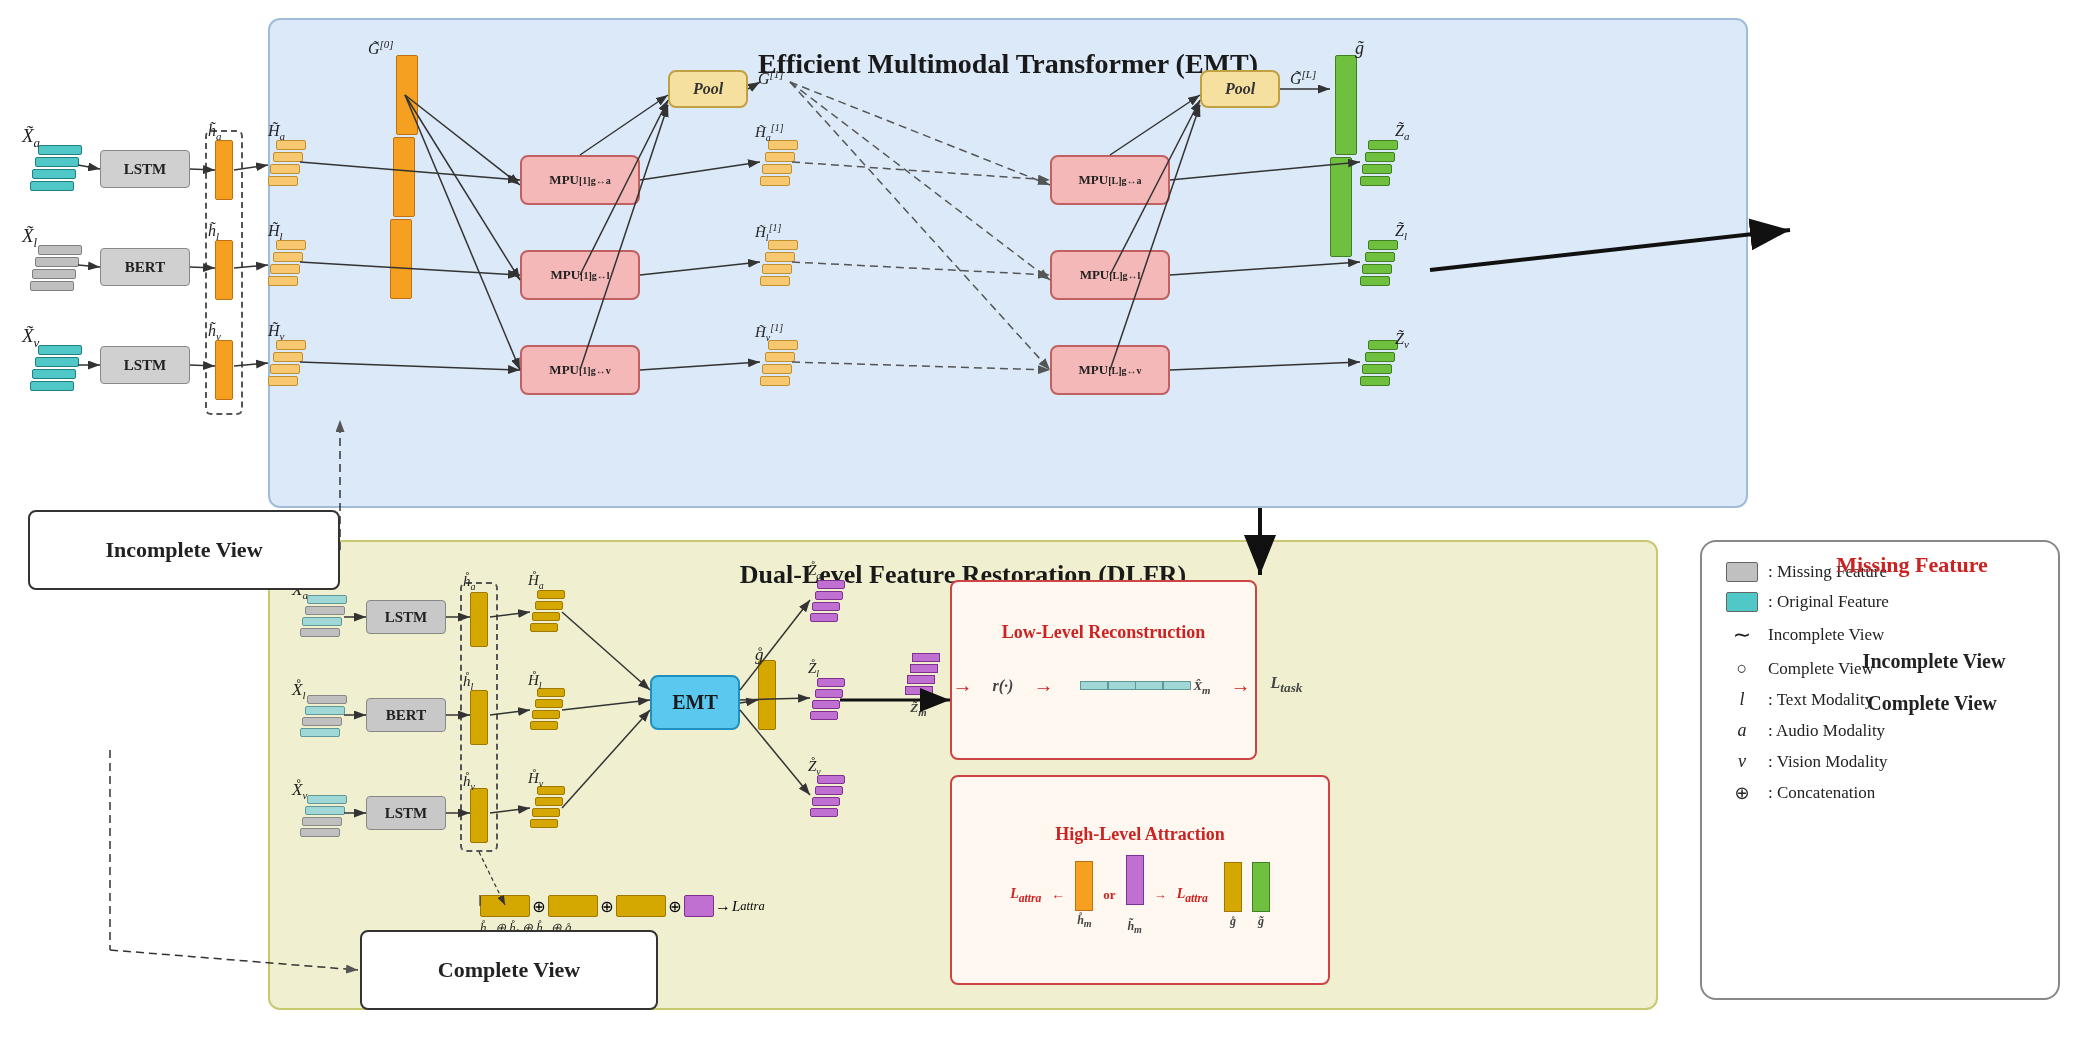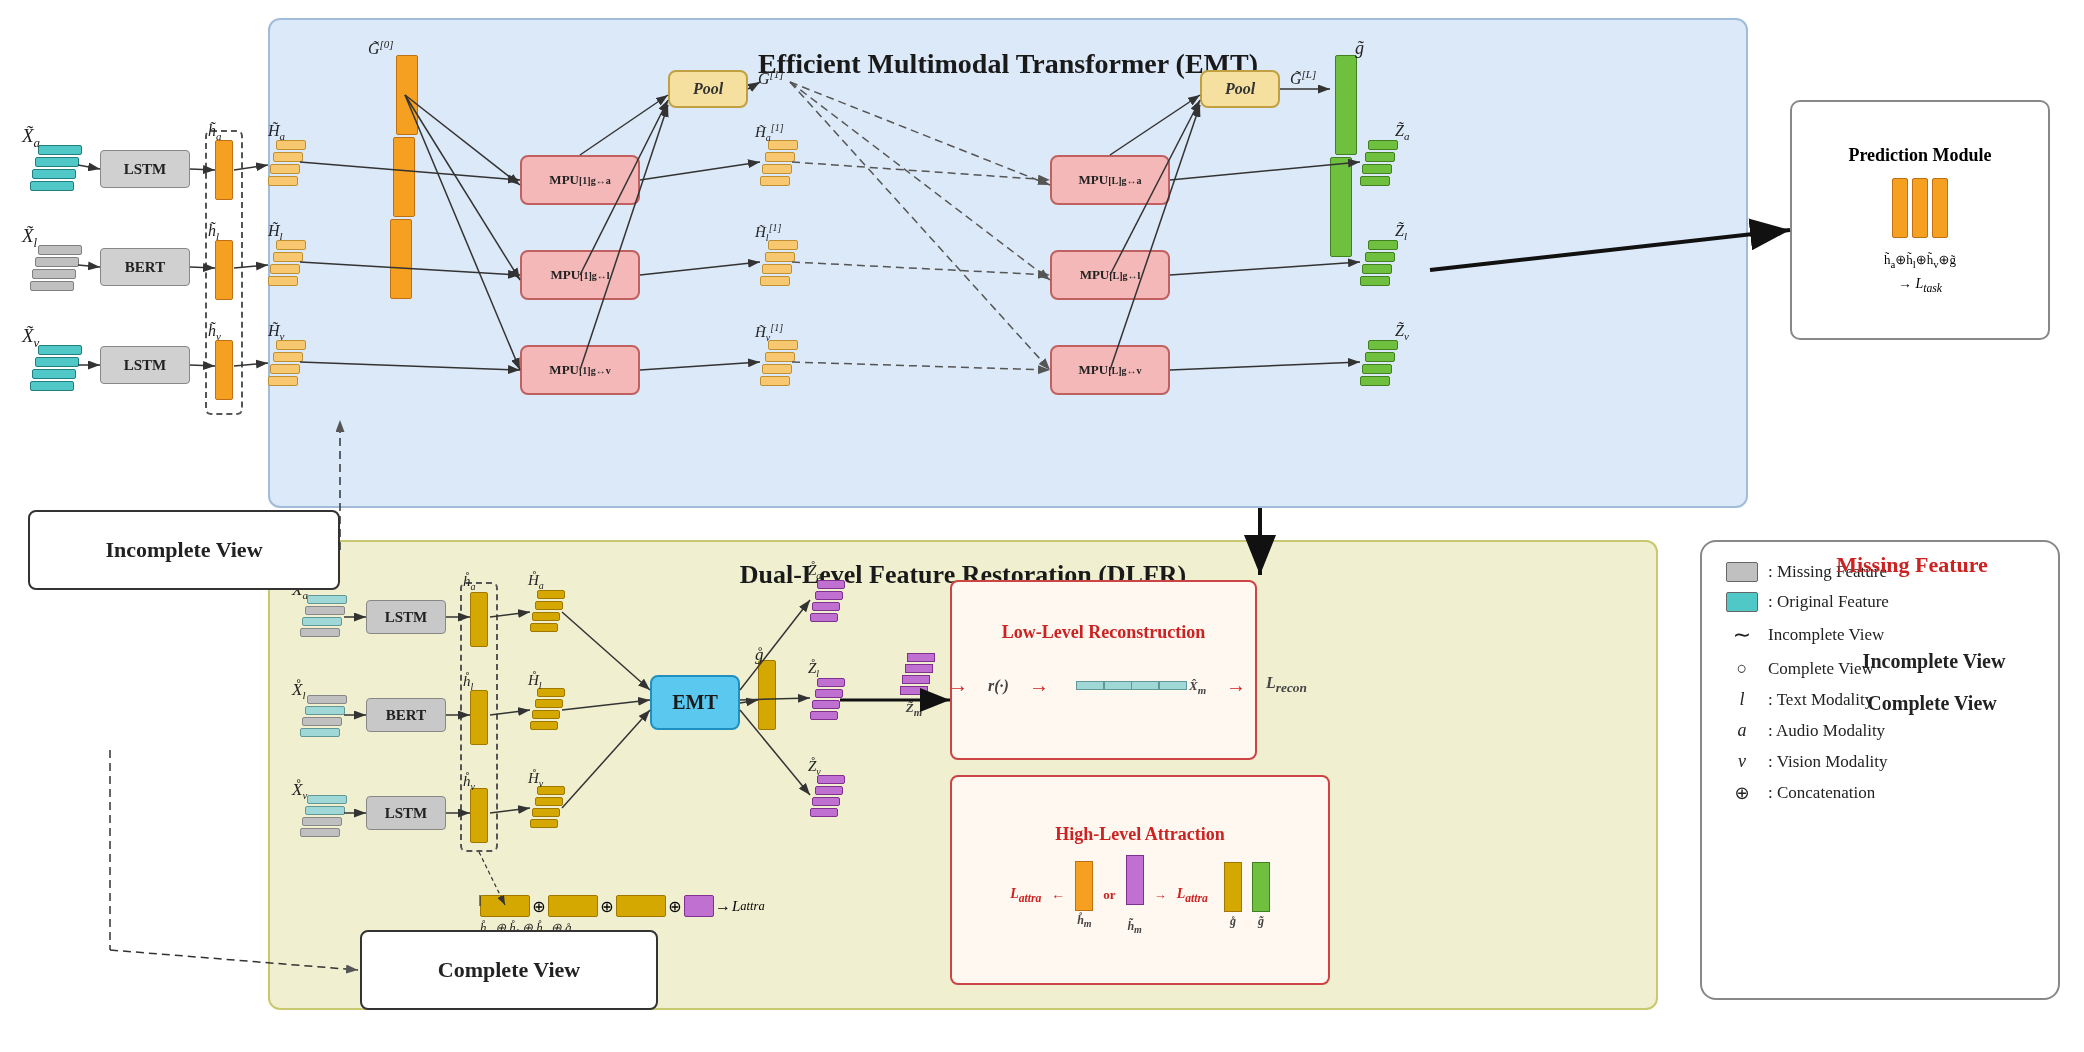--- a/index.html
+++ b/index.html
@@ -408,39 +408,28 @@
     <div class="stack-rect" style="width:30px;height:10px;"></div>
   </div>
   <div class="math-label" style="top:222px;left:1395px;font-size:16px;">Z̃<sub style="font-size:11px;">l</sub></div>
 
   <div class="stack green-stack" style="top:340px;left:1360px;width:30px;">
     <div class="stack-rect" style="width:30px;height:10px;transform:translateX(8px)"></div>
     <div class="stack-rect" style="width:30px;height:10px;transform:translateX(5px)"></div>
     <div class="stack-rect" style="width:30px;height:10px;transform:translateX(2px)"></div>
     <div class="stack-rect" style="width:30px;height:10px;"></div>
   </div>
-  <div class="math-label" style="top:322px;left:1395px;font-size:16px;">Z̃<sub style="font-size:11px;">v</sub></div>
+  <div class="math-label" style="top:330px;left:1395px;font-size:16px;">Z̃<sub style="font-size:11px;">v</sub></div>
 
   <div class="stack green-stack" style="top:55px;left:1330px;width:22px;">
     <div class="stack-rect" style="width:22px;height:100px;transform:translateX(5px)"></div>
     <div class="stack-rect" style="width:22px;height:100px;"></div>
   </div>
   <div class="math-label" style="top:38px;left:1355px;font-size:18px;">g̃</div>
 
-  <div class="pred-box">
-    <div style="font-size:18px;font-weight:bold;margin-bottom:12px;">Prediction Module</div>
-    <div style="display:flex;gap:4px;margin-bottom:10px;">
-
-      <div style="width:16px;height:60px;background:#f5a020;border:1.5px solid #c07010;border-radius:2px;"></div>
-      <div style="width:16px;height:60px;background:#f5a020;border:1.5px solid #c07010;border-radius:2px;"></div>
-      <div style="width:16px;height:60px;background:#f5a020;border:1.5px solid #c07010;border-radius:2px;"></div>
-    </div>
-    <div style="font-size:13px;margin-top:4px;">h̃<sub>a</sub>⊕h̃<sub>l</sub>⊕h̃<sub>v</sub>⊕g̃</div>
-    <div style="font-size:14px;margin-top:6px;font-style:italic;">→ L<sub>task</sub></div>
-  </div>
 
   <div class="stack gray-stack" style="top:595px;left:300px;width:40px;">
     <div class="stack-rect" style="width:40px;height:9px;transform:translateX(7px);background:#a0d8d8;border-color:#609898;"></div>
     <div class="stack-rect" style="width:40px;height:9px;transform:translateX(5px);background:#c0c0c0;border-color:#888;"></div>
     <div class="stack-rect" style="width:40px;height:9px;transform:translateX(2px);background:#a0d8d8;border-color:#609898;"></div>
     <div class="stack-rect" style="width:40px;height:9px;background:#c0c0c0;border-color:#888;"></div>
   </div>
   <div class="math-label" style="top:580px;left:292px;font-size:17px;">X̊<sub style="font-size:11px;">a</sub></div>
 
   <div class="stack gray-stack" style="top:695px;left:300px;width:40px;">
@@ -564,21 +553,21 @@
       <div style="font-size:20px;font-weight:bold;">→</div>
 
       <div style="display:flex;flex-direction:row;align-items:center;gap:2px;">
         <div style="width:28px;height:9px;background:#a0d8d8;border:1.5px solid #609898;transform:translateX(7px)"></div>
         <div style="width:28px;height:9px;background:#a0d8d8;border:1.5px solid #609898;transform:translateX(5px)"></div>
         <div style="width:28px;height:9px;background:#a0d8d8;border:1.5px solid #609898;transform:translateX(2px)"></div>
         <div style="width:28px;height:9px;background:#a0d8d8;border:1.5px solid #609898;"></div>
         <div style="font-size:13px;font-style:italic;color:#444;margin-top:3px;">X̂<sub>m</sub></div>
       </div>
       <div style="font-size:20px;font-weight:bold;">→</div>
-      <div style="font-size:16px;font-style:italic;color:#444;">L<sub>recon</sub></div>
+      <div style="font-size:16px;font-style:italic;color:#444;">L<sub>task</sub></div>
     </div>
   </div>
 
   <div class="recon-box" style="top:775px;left:950px;width:380px;height:210px;">
     <div style="font-size:18px;font-weight:bold;color:#cc2222;margin-bottom:10px;">High-Level Attraction</div>
     <div style="display:flex;gap:10px;align-items:center;font-size:14px;">
 
       <div style="font-style:italic;">L<sub>attra</sub></div>
       <div>←</div>
 

